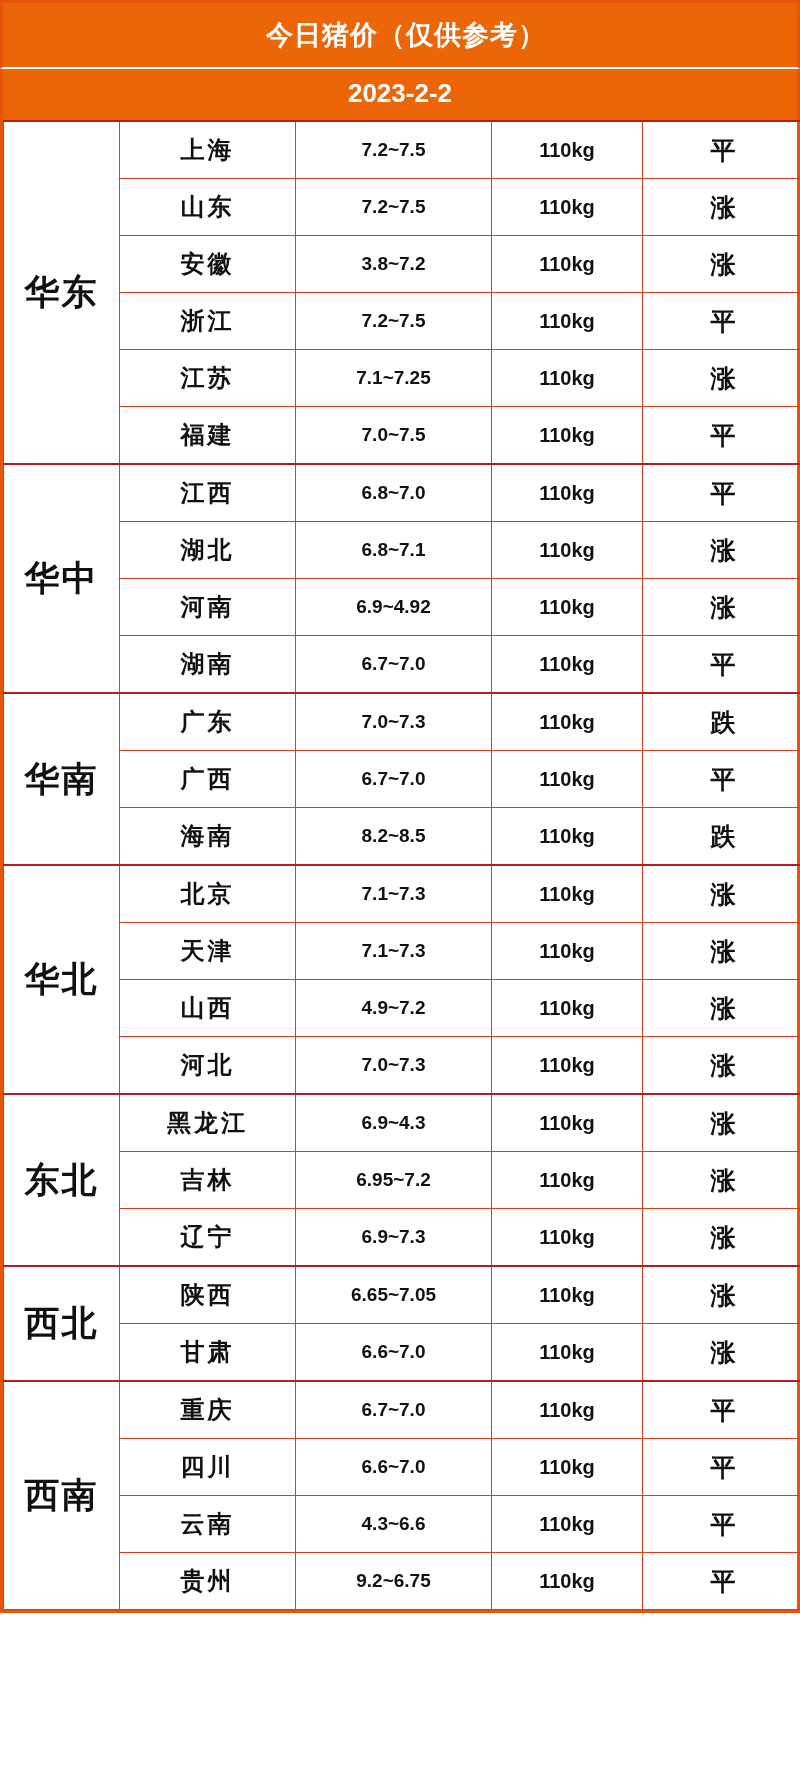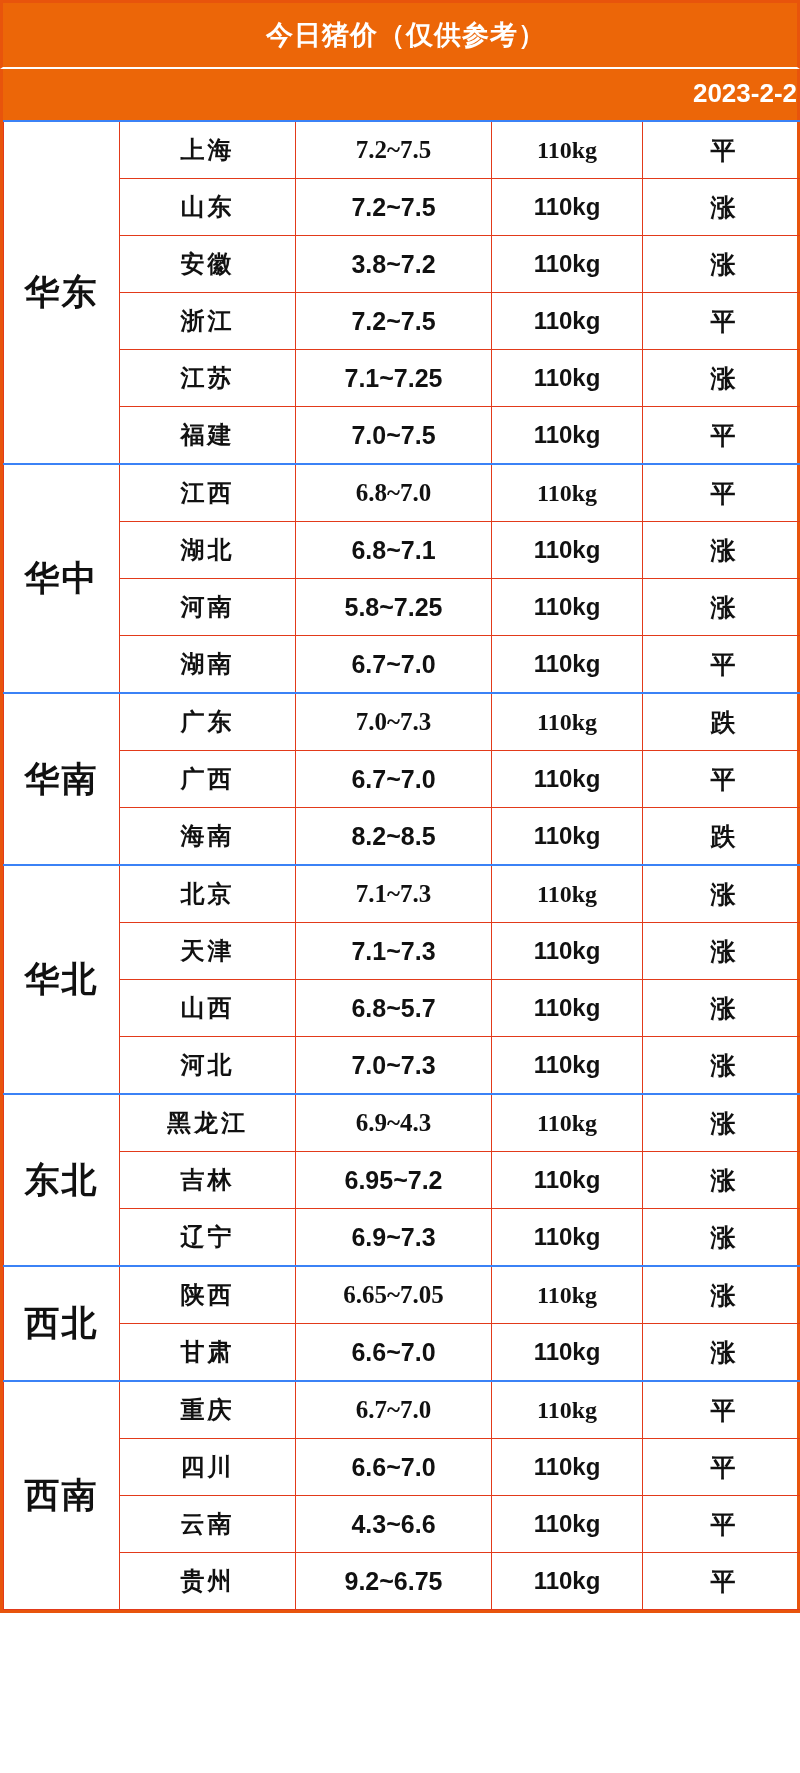--- a/index.html
+++ b/index.html
@@ -27,21 +27,21 @@
     letter-spacing: 1px;
     padding: 14px 0 14px 12px;
     border: 3px solid #e8540c;
     border-bottom: 2px solid #ffffff;
     box-sizing: border-box;
     width: 800px;
   }
   .date-bar {
     background: #ec6608;
     color: #ffffff;
-    text-align: right;
+    text-align: center;
     font-size: 26px;
     font-weight: bold;
     padding: 9px 0 11px 0;
     border-left: 3px solid #e8540c;
     border-right: 3px solid #e8540c;
     box-sizing: border-box;
     width: 800px;
   }
   table.price-table {
     border-collapse: collapse;
@@ -62,37 +62,36 @@
     font-size: 35px;
     letter-spacing: 2px;
   }
   td.province {
     width: 175px;
     font-size: 24px;
     letter-spacing: 3px;
   }
   td.price {
     width: 195px;
-    font-size: 25px;
+    font-size: 19px;
   }
   td.weight {
     width: 150px;
-    font-size: 24px;
+    font-size: 20px;
   }
   td.trend {
     width: 160px;
     font-size: 25px;
   }
   .t-up { color: #e8100f; }
   .t-down { color: #17a81a; }
   .t-flat { color: #111111; }
   
   tr.block-start td {
-    border-top: 2px solid #3b82f6;
-    font-family: Liberation Serif, serif;
+    border-top: 2px solid #b91c1c;
   }
 </style>
 </head>
 <body>
 
 <div class="title-bar">今日猪价（仅供参考）</div>
 <div class="date-bar">2023-2-2</div>
 
 <div class="sheet">
   <table class="price-table">
@@ -142,21 +141,21 @@
           <td class="trend t-flat">平</td>
         </tr>
         <tr>
           <td class="province">湖北</td>
           <td class="price">6.8~7.1</td>
           <td class="weight">110kg</td>
           <td class="trend t-up">涨</td>
         </tr>
         <tr>
           <td class="province">河南</td>
-          <td class="price">5.8~7.25</td>
+          <td class="price">6.9~4.92</td>
           <td class="weight">110kg</td>
           <td class="trend t-up">涨</td>
         </tr>
         <tr>
           <td class="province">湖南</td>
           <td class="price">6.7~7.0</td>
           <td class="weight">110kg</td>
           <td class="trend t-flat">平</td>
         </tr>
         <tr class="block-start">
@@ -186,21 +185,21 @@
           <td class="trend t-up">涨</td>
         </tr>
         <tr>
           <td class="province">天津</td>
           <td class="price">7.1~7.3</td>
           <td class="weight">110kg</td>
           <td class="trend t-up">涨</td>
         </tr>
         <tr>
           <td class="province">山西</td>
-          <td class="price">6.8~5.7</td>
+          <td class="price">4.9~7.2</td>
           <td class="weight">110kg</td>
           <td class="trend t-up">涨</td>
         </tr>
         <tr>
           <td class="province">河北</td>
           <td class="price">7.0~7.3</td>
           <td class="weight">110kg</td>
           <td class="trend t-up">涨</td>
         </tr>
         <tr class="block-start">

